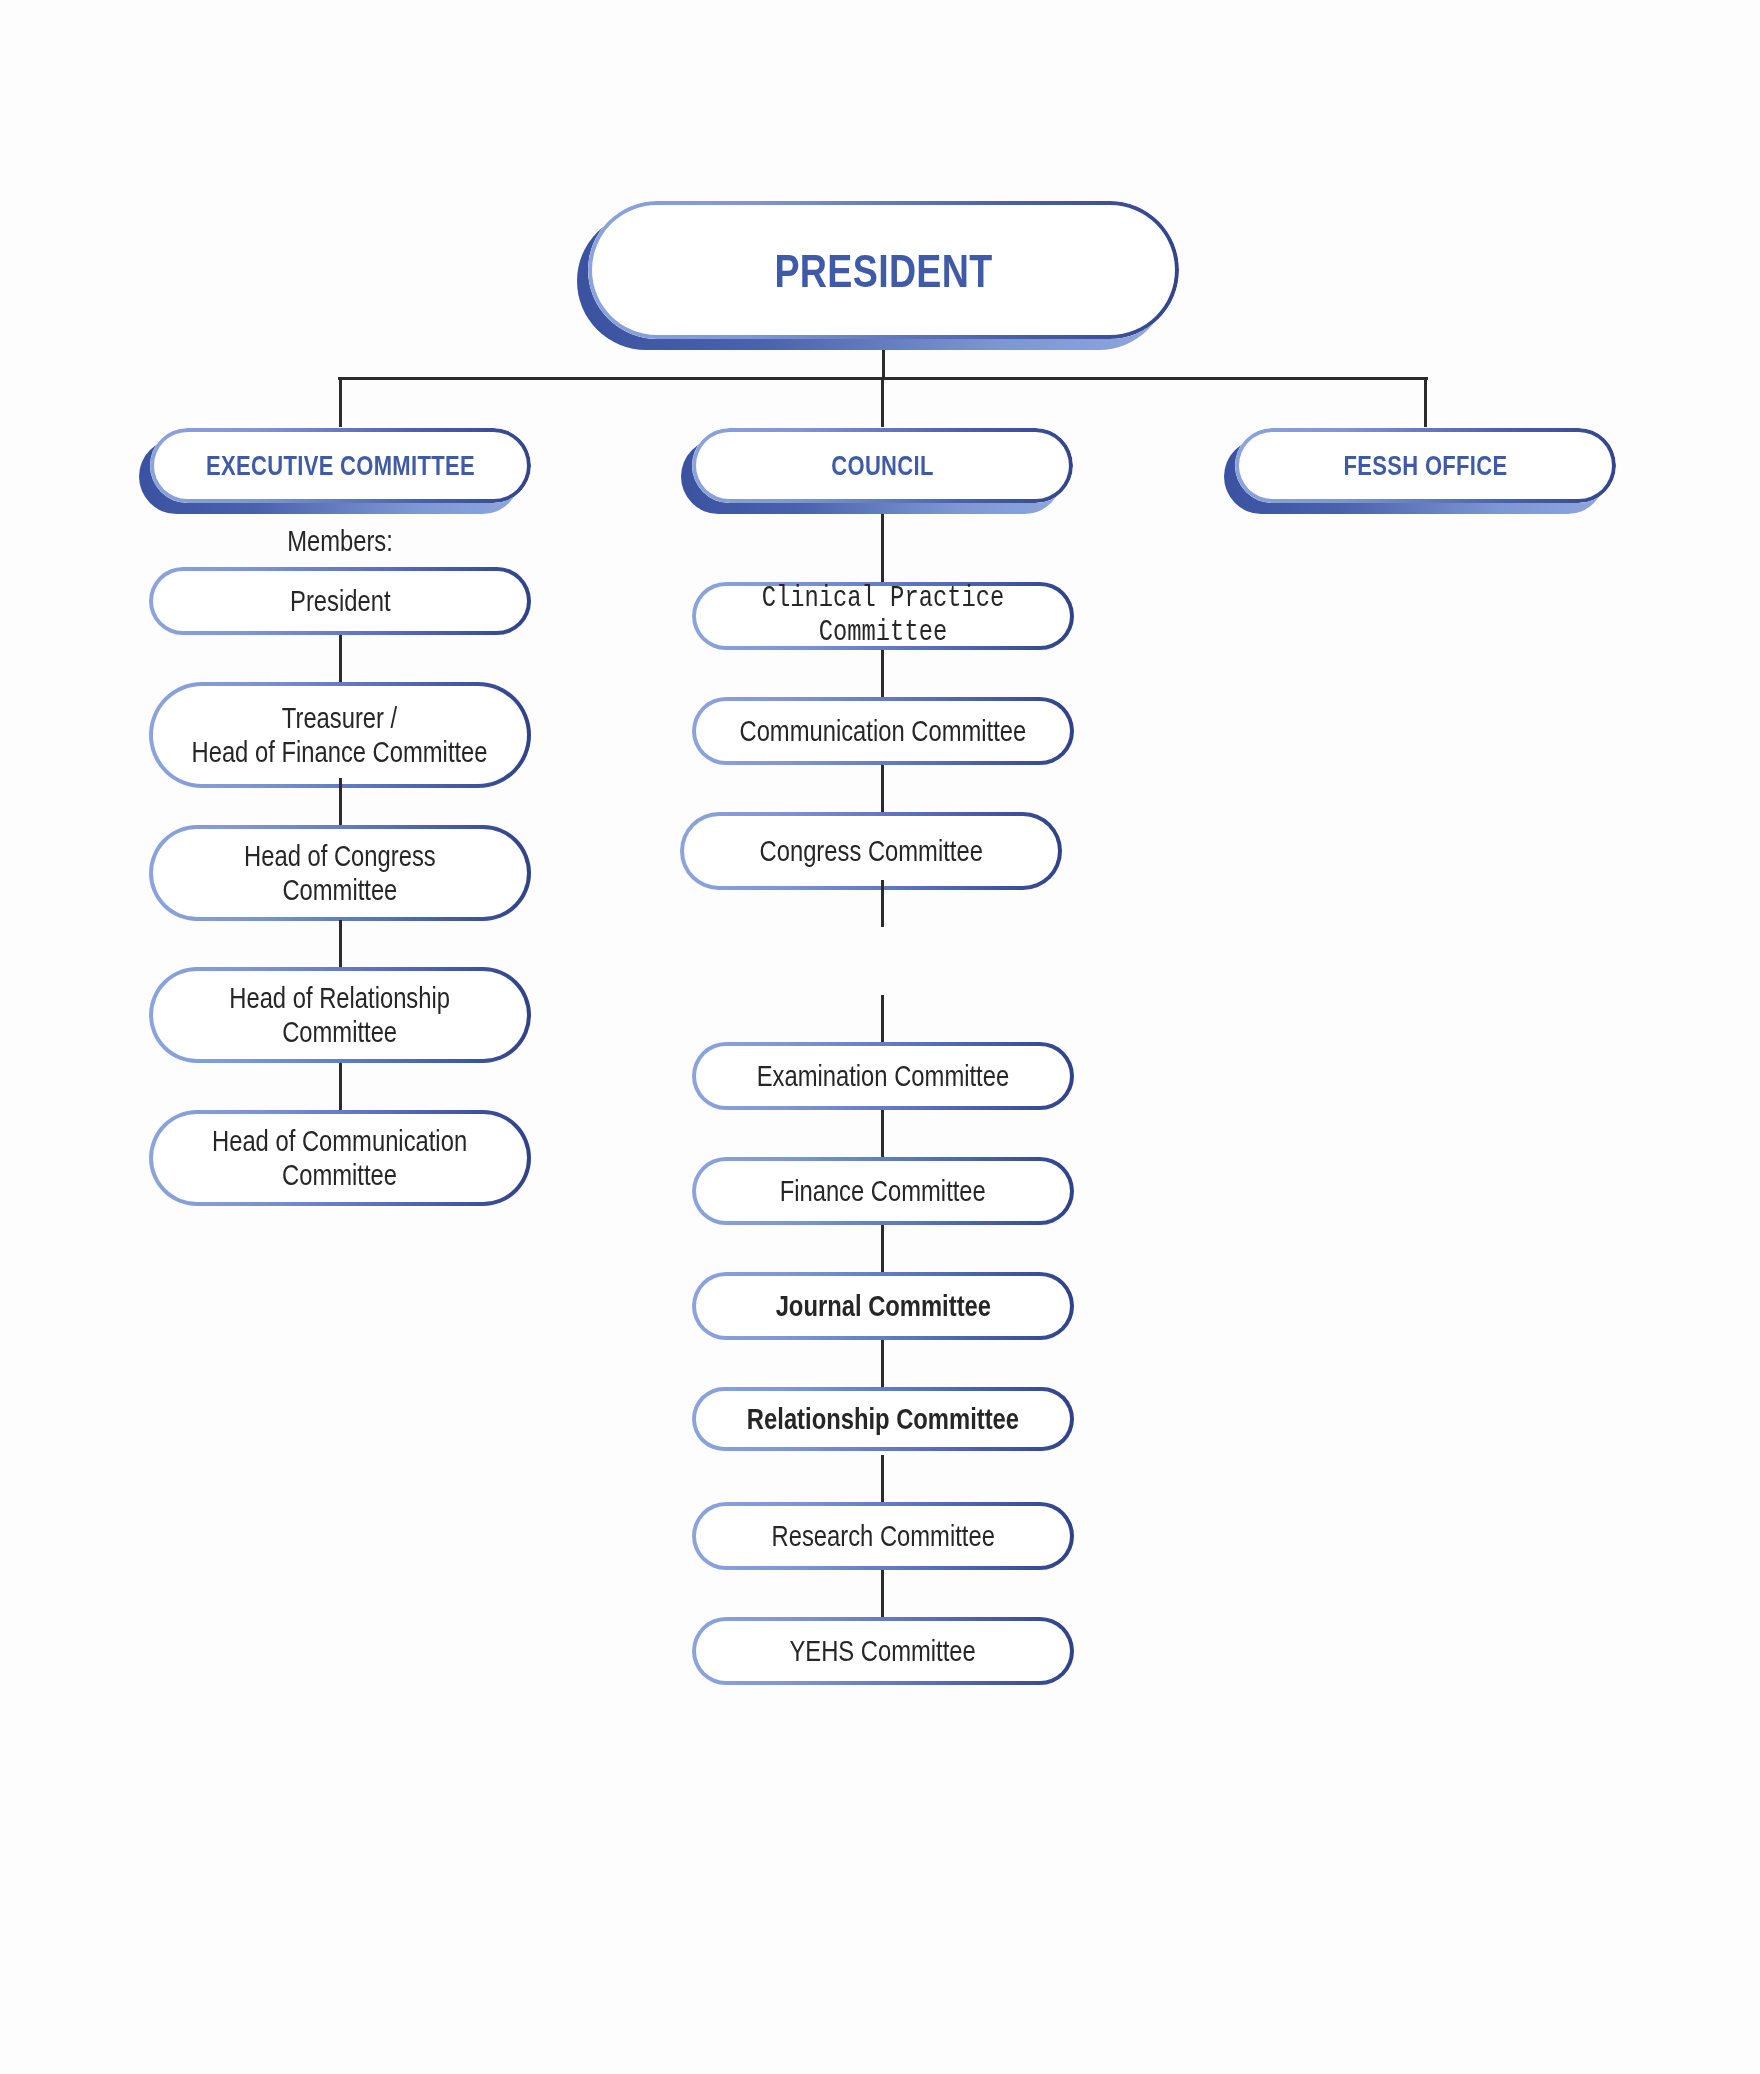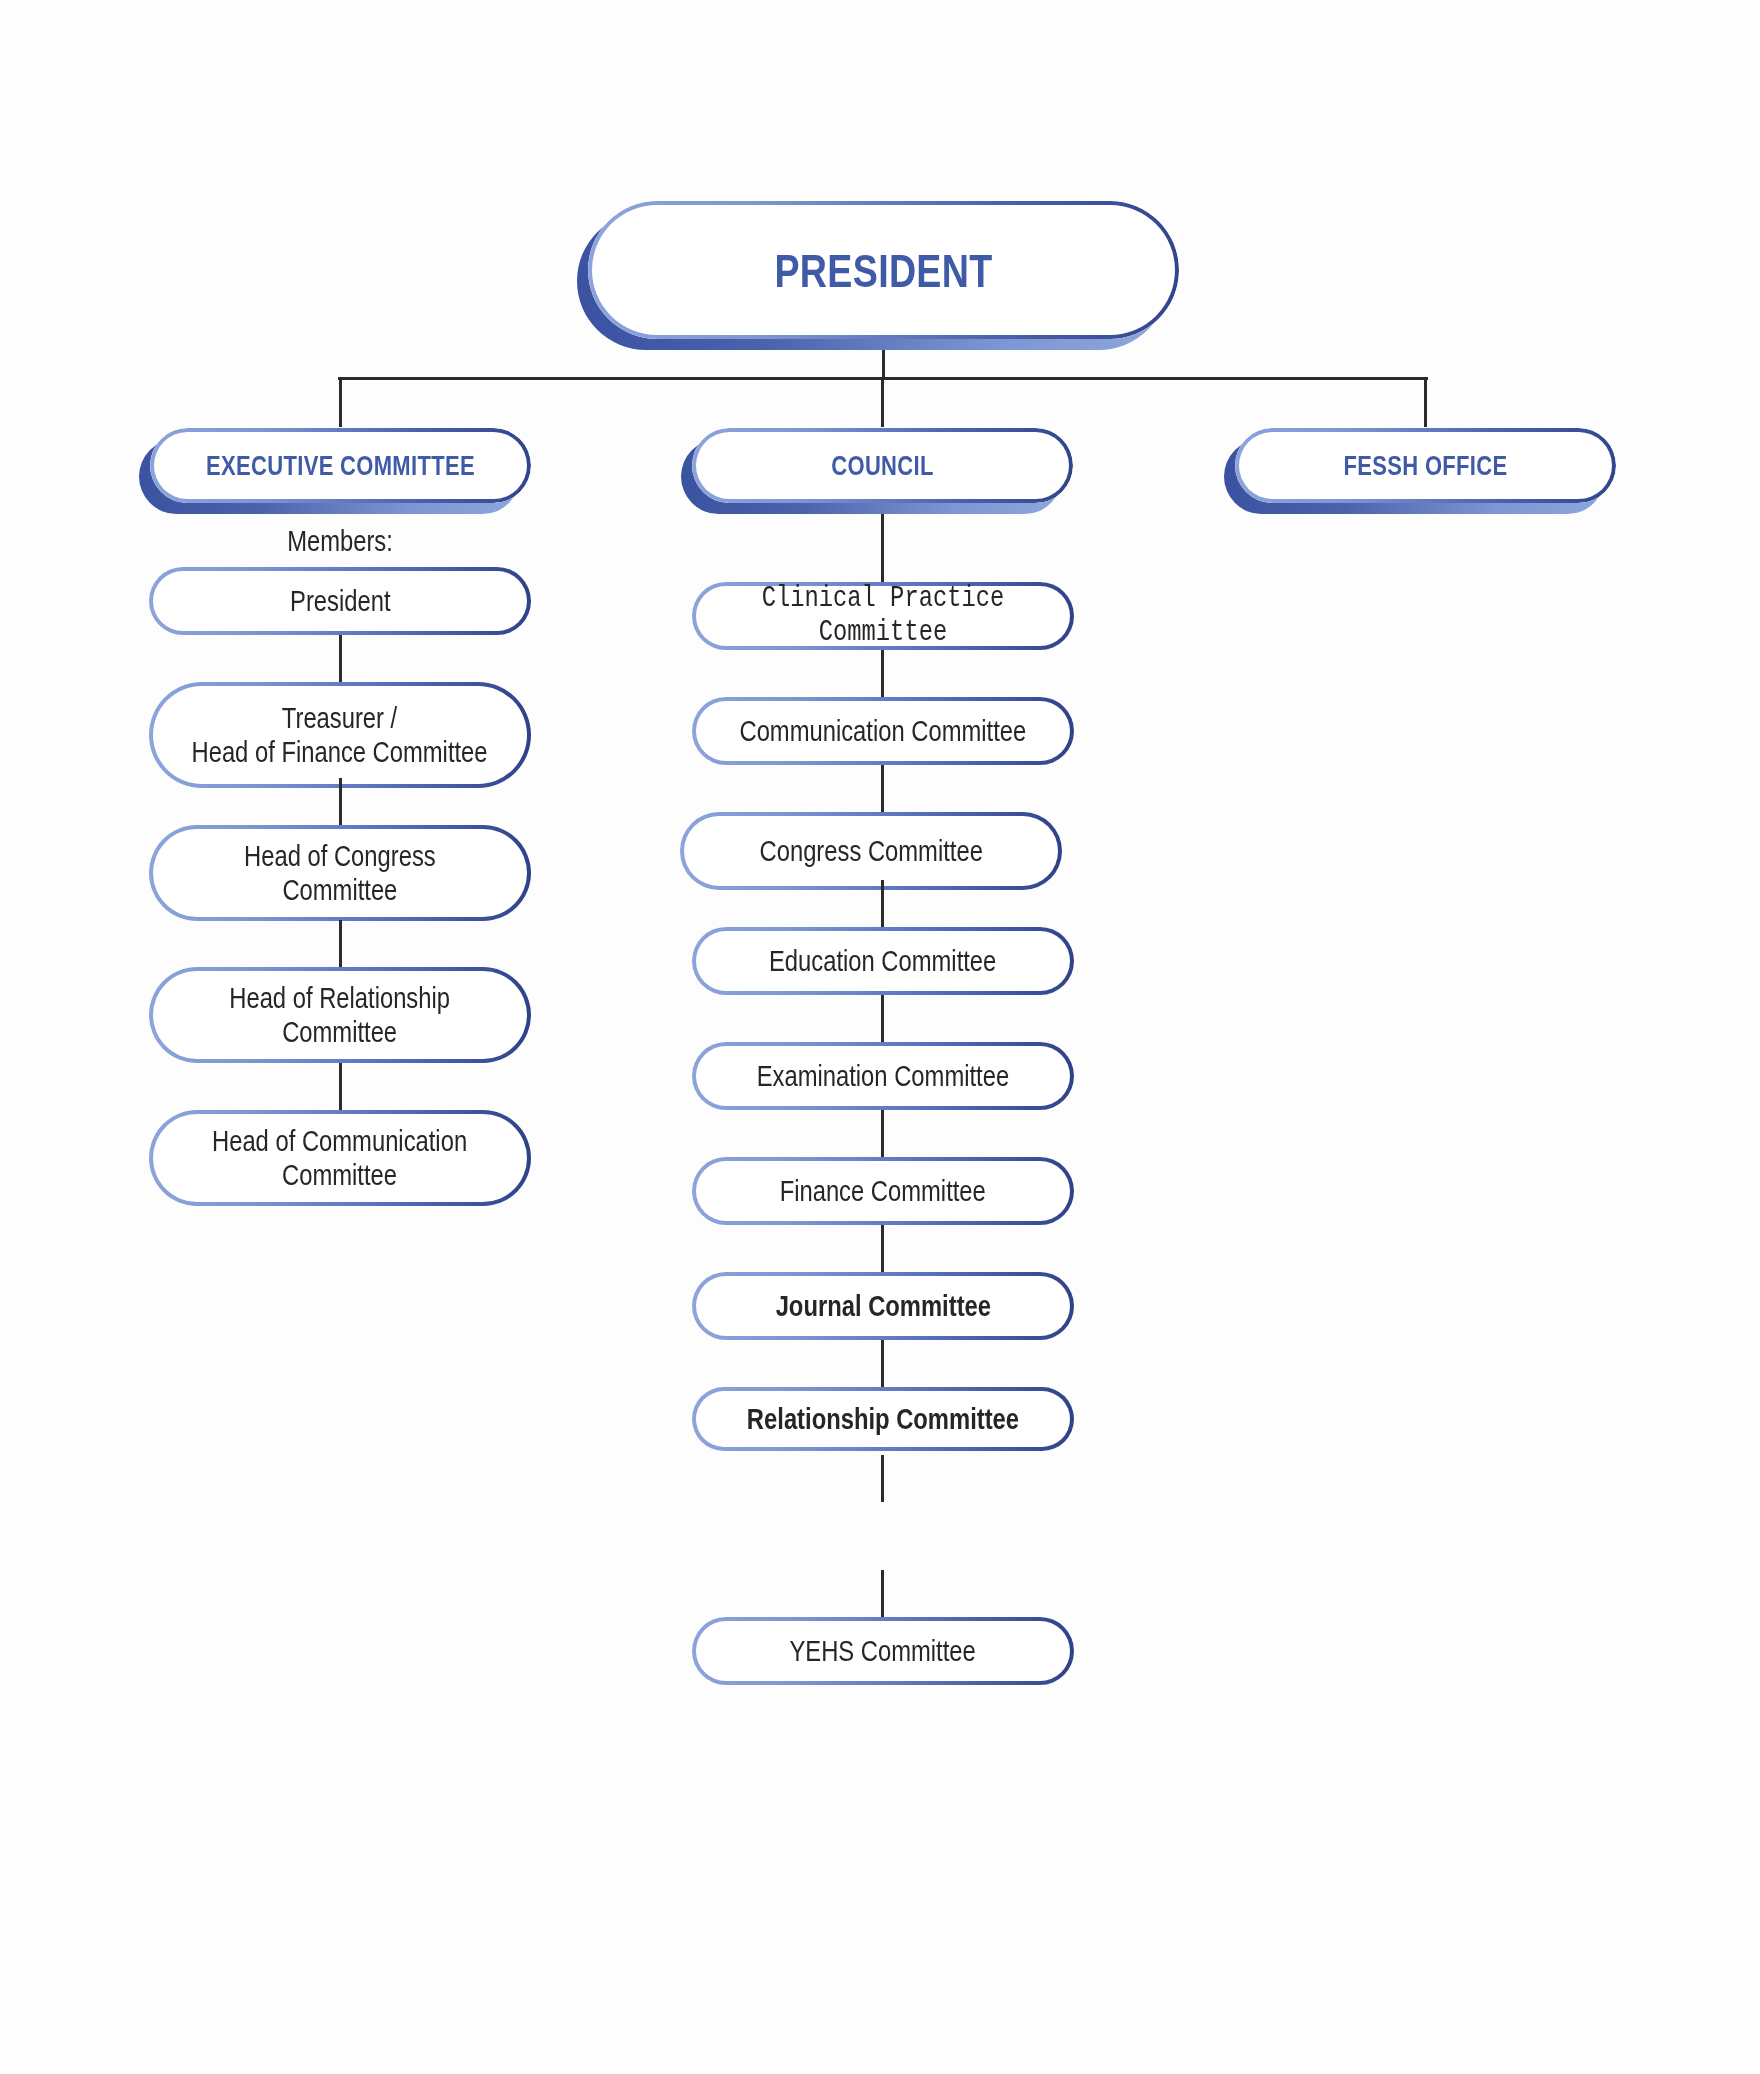--- a/index.html
+++ b/index.html
@@ -155,25 +155,20 @@
         <div class="txt" style="font-size: 29px;">Communication Committee</div>
       </div>
     </div>
     <div class="vline" style="left: 881px; top: 765px; height: 47px;"></div>
     <div class="leaf" style="left: 680px; top: 812px; width: 382px; height: 78px;">
       <div class="inner">
         <div class="txt" style="font-size: 29px;">Congress Committee</div>
       </div>
     </div>
     <div class="vline" style="left: 881px; top: 880px; height: 47px;"></div>
-    <div class="leaf" style="left: 692px; top: 927px; width: 382px; height: 68px;">
-      <div class="inner">
-        <div class="txt" style="font-size: 29px;">Education Committee</div>
-      </div>
-    </div>
     <div class="vline" style="left: 881px; top: 995px; height: 47px;"></div>
     <div class="leaf" style="left: 692px; top: 1042px; width: 382px; height: 68px;">
       <div class="inner">
         <div class="txt" style="font-size: 29px;">Examination Committee</div>
       </div>
     </div>
     <div class="vline" style="left: 881px; top: 1110px; height: 47px;"></div>
     <div class="leaf" style="left: 692px; top: 1157px; width: 382px; height: 68px;">
       <div class="inner">
         <div class="txt" style="font-size: 29px;">Finance Committee</div>
@@ -185,20 +180,25 @@
         <div class="txt" style="font-size: 29px;">Journal Committee</div>
       </div>
     </div>
     <div class="vline" style="left: 881px; top: 1340px; height: 47px;"></div>
     <div class="leaf" style="left: 692px; top: 1387px; width: 382px; height: 64px; font-weight: bold;">
       <div class="inner">
         <div class="txt" style="font-size: 29px;">Relationship Committee</div>
       </div>
     </div>
     <div class="vline" style="left: 881px; top: 1455px; height: 47px;"></div>
+    <div class="leaf" style="left: 692px; top: 1502px; width: 382px; height: 68px;">
+      <div class="inner">
+        <div class="txt" style="font-size: 29px;">Research Committee</div>
+      </div>
+    </div>
     <div class="vline" style="left: 881px; top: 1570px; height: 47px;"></div>
     <div class="leaf" style="left: 692px; top: 1617px; width: 382px; height: 68px;">
       <div class="inner">
         <div class="txt" style="font-size: 29px;">YEHS Committee</div>
       </div>
     </div>
     <div class="vline" style="left: 1424px; top: 378px; height: 49px;"></div>
     <div class="hdr" style="left: 1224px; top: 428px; width: 381px; height: 75px;">
       <div class="shadow"></div>
       <div class="face"></div>

